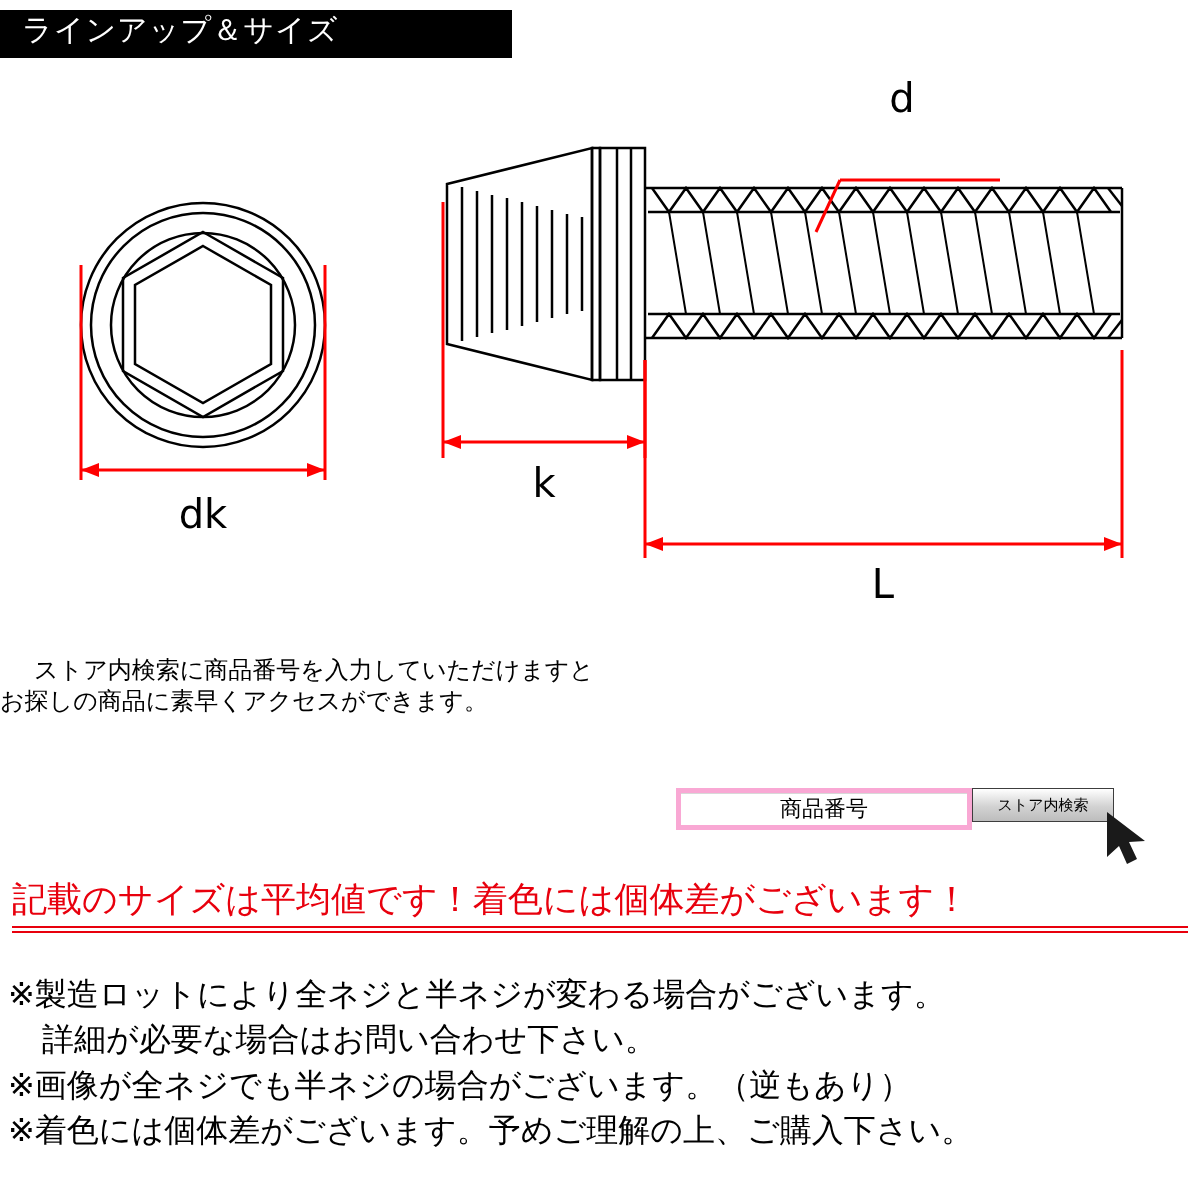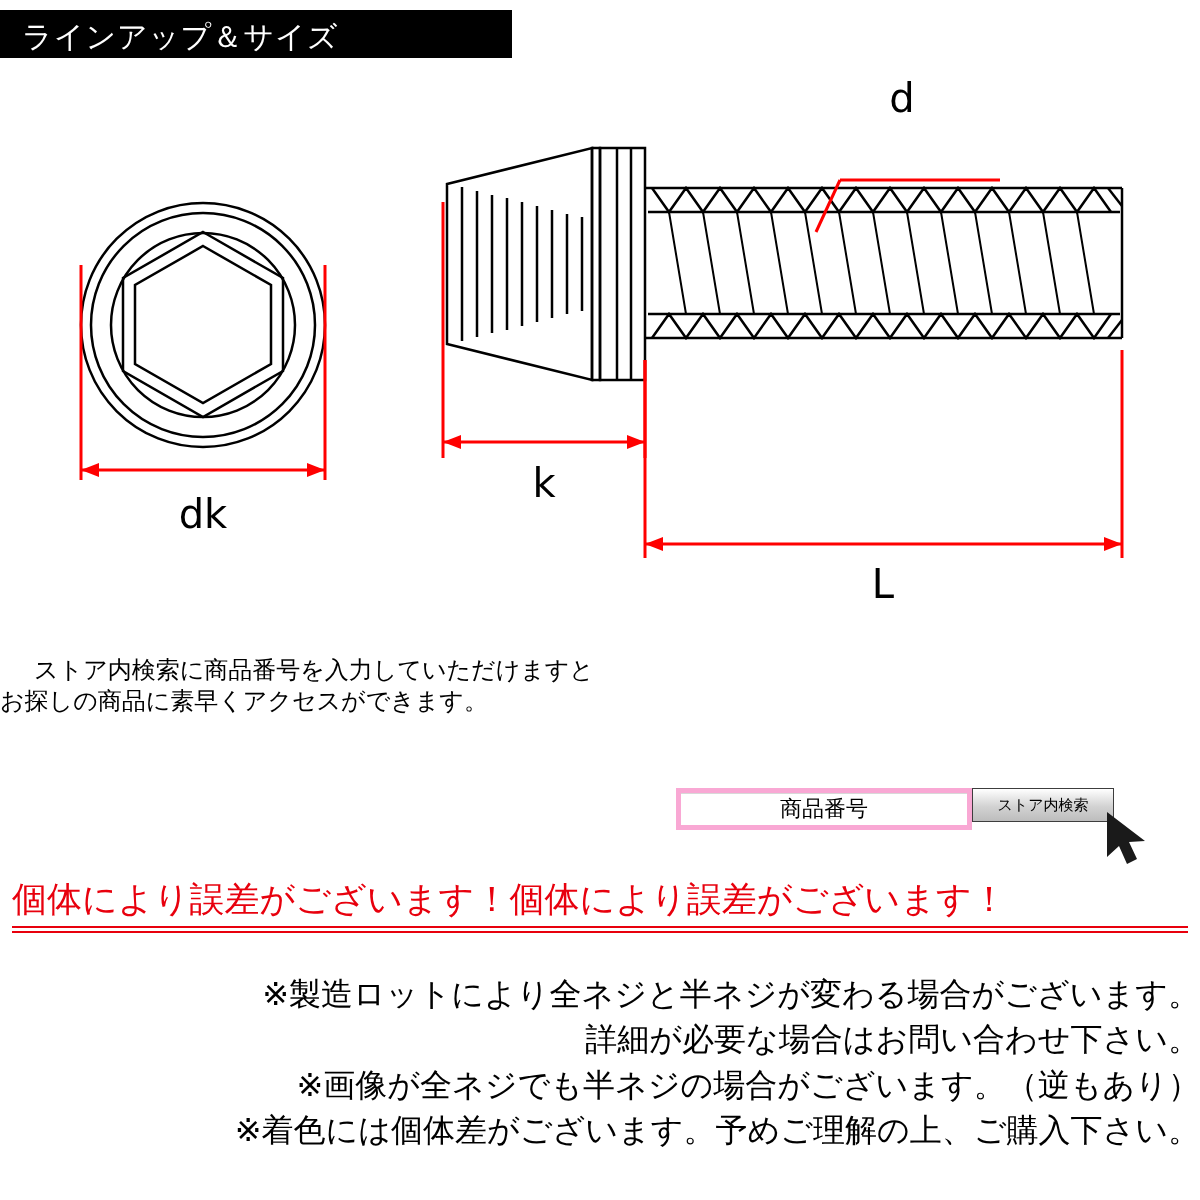--- a/index.html
+++ b/index.html
@@ -18,21 +18,21 @@
 
   
   .header-banner {
     position: absolute;
     left: 0;
     top: 10px;
     width: 512px;
     height: 48px;
     background: #000000;
     display: flex;
-    align-items: flex-end;
+    align-items: flex-start;
   }
   .header-banner .title {
     color: #ffffff;
     font-size: 30px;
     letter-spacing: 1px;
     padding-left: 22px;
     font-family: "DejaVu Sans", sans-serif;
     font-weight: 400;
     white-space: nowrap;
   }
@@ -136,21 +136,20 @@
     left: 8px;
     top: 972px;
     width: 1192px;
   }
   .note-line {
     font-family: "DejaVu Sans", sans-serif;
     font-size: 32px;
     color: #000000;
     line-height: 1.42;
     white-space: nowrap;
-    text-align: right;
   }
   .note-line.indent { padding-left: 34px; }
 
   
 </style>
 </head>
 <body>
 
 <div class="header-banner">
   <span class="title">ラインアップ＆サイズ</span>
@@ -253,21 +252,21 @@
   <div class="search-field">商品番号</div>
   <div class="search-btn">ストア内検索</div>
 </div>
 <div class="cursor-arrow">
   <svg width="60" height="60" viewBox="0 0 60 60" xmlns="http://www.w3.org/2000/svg">
     <polygon points="4,2 4,47 16,36 24,54 34,49 26,32 42,31" fill="#1a1a1a"></polygon>
   </svg>
 </div>
 
 <div class="warning">
-  <div class="warning-text">個体により誤差がございます！個体により誤差がございます！</div>
+  <div class="warning-text">記載のサイズは平均値です！着色には個体差がございます！</div>
   <div class="warning-rule"></div>
   <div class="warning-rule2"></div>
 </div>
 
 <div class="notes">
   <div class="note-line">※製造ロットにより全ネジと半ネジが変わる場合がございます。</div>
   <div class="note-line indent">詳細が必要な場合はお問い合わせ下さい。</div>
   <div class="note-line">※画像が全ネジでも半ネジの場合がございます。（逆もあり）</div>
   <div class="note-line">※着色には個体差がございます。予めご理解の上、ご購入下さい。</div>
 </div>

